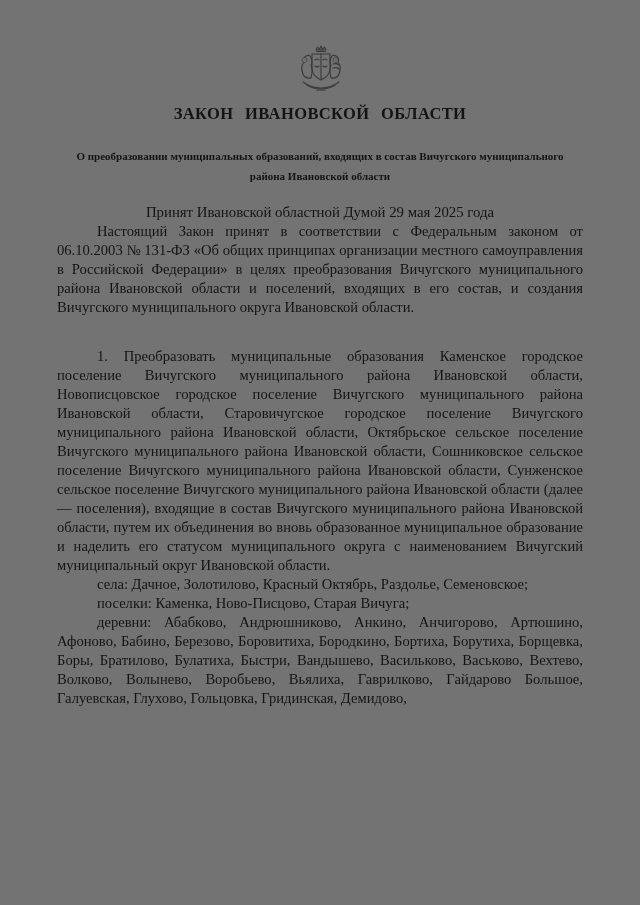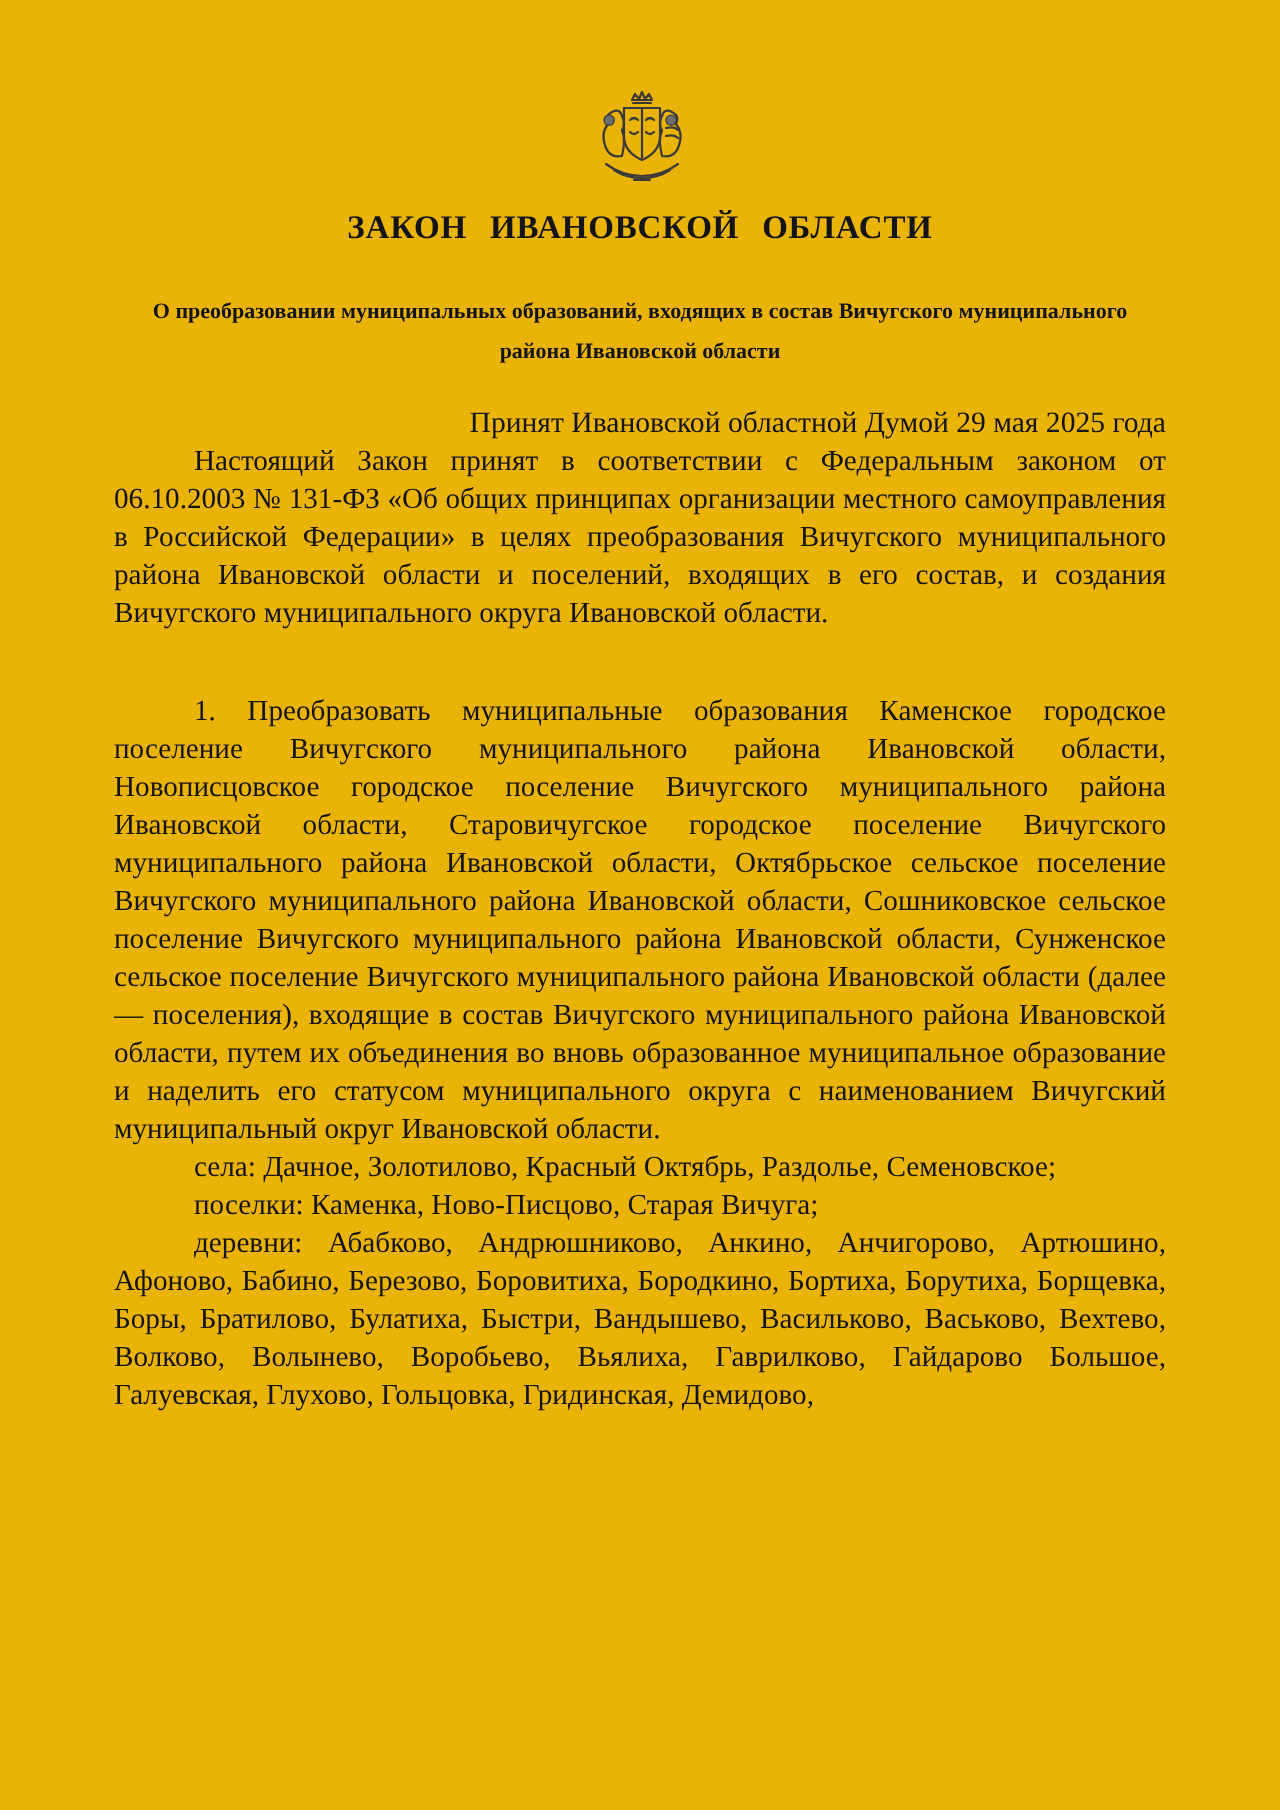--- a/index.html
+++ b/index.html
@@ -5,21 +5,21 @@
   html, body {
     margin: 0;
     padding: 0;
     background: #ffffff;
   }
   .page {
     position: relative;
     width: 640px;
     height: 905px;
     margin: 0 auto;
-    background: #eab308;
+    background: #737373;
     box-sizing: border-box;
     padding: 44px 57px 0 57px;
     font-family: "Liberation Serif", "DejaVu Serif", serif;
     font-size: 14.6px;
     line-height: 19px;
     color: #141414;
     overflow: hidden;
   }
   .emblem-wrap {
     text-align: center;
@@ -42,21 +42,21 @@
   .doc-subtitle {
     margin: 23px auto 0 auto;
     max-width: 522px;
     text-align: center;
     font-size: 11px;
     font-weight: bold;
     line-height: 19.5px;
   }
   .adopted {
     margin: 17px 0 0 0;
-    text-align: right;
+    text-align: center;
     font-size: 14.8px;
   }
   .para {
     margin: 0;
     text-indent: 40px;
     text-align: justify;
     text-justify: inter-word;
     hyphens: none;
   }
   .preamble {

